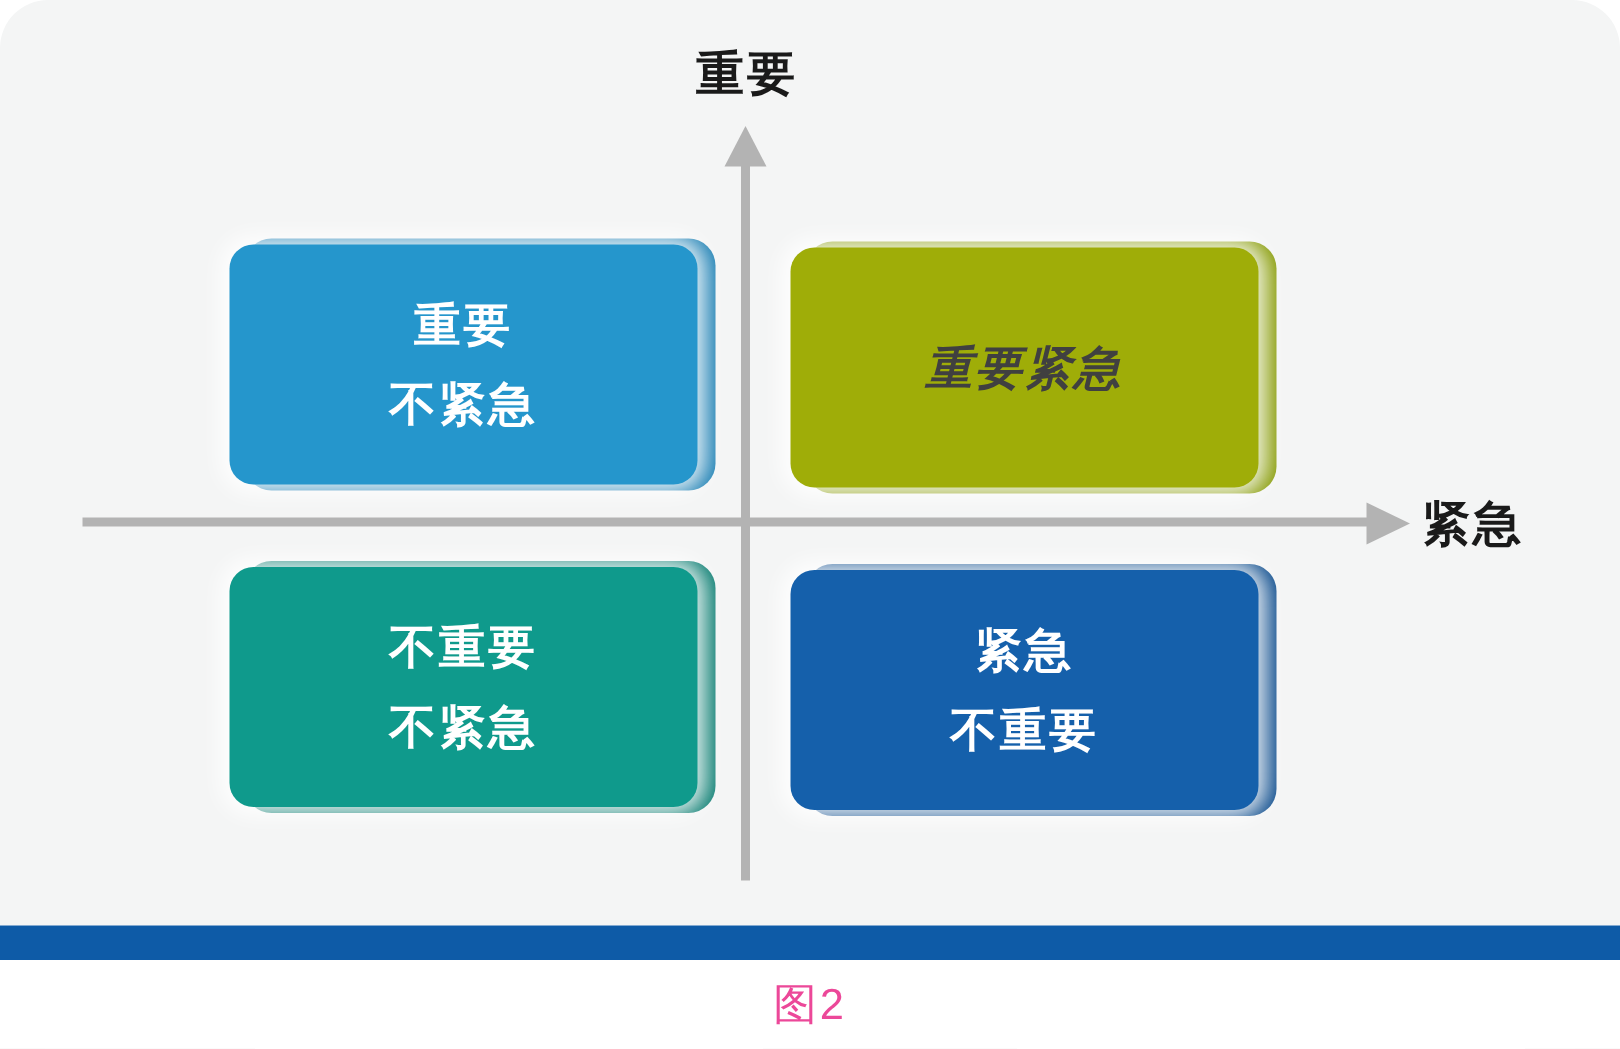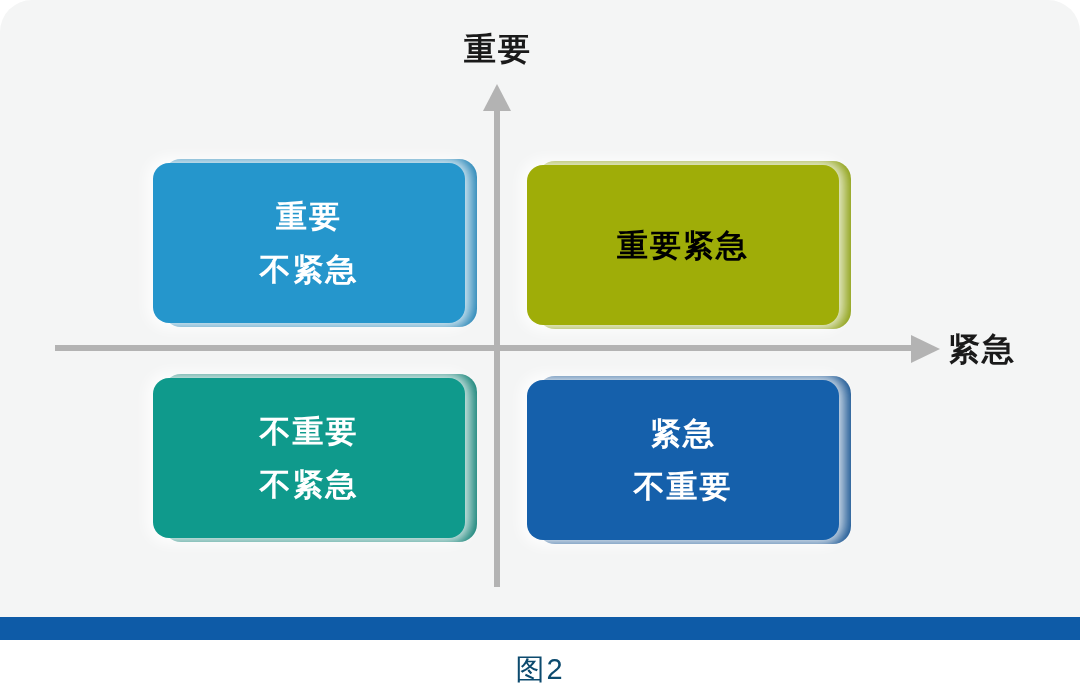--- a/index.html
+++ b/index.html
@@ -86,21 +86,21 @@
     background:#0e5ba7;
   }
   .footer {
     position:absolute; left:0; top:640px;
     width:1080px; height:59px;
     background:#ffffff;
     display:flex; align-items:center; justify-content:center;
   }
   .caption {
     display:flex; gap:30px;
-    font-size:29px; color:#0c4a6e; letter-spacing:2px;
+    font-size:29px; color:#ec4899; letter-spacing:2px;
     white-space:nowrap;
   }
 </style>
 </head>
 <body>
 
 <div class="canvas">
 
   <div class="plot-area" style="background: rgb(244, 245, 245);"></div>
 
@@ -116,21 +116,21 @@
     <div class="quad-edge" style="background: rgb(27, 127, 179);"></div>
     <div class="quad-face" style="background: rgb(37, 150, 204);">
       <div class="quad-line" style="color: rgb(255, 255, 255);">重要</div>
       <div class="quad-line" style="color: rgb(255, 255, 255);">不紧急</div>
     </div>
   </div>
 
   <div class="quad quad-tr">
     <div class="quad-edge" style="background: rgb(135, 155, 6);"></div>
     <div class="quad-face" style="background: rgb(159, 173, 8);">
-      <div class="quad-line" style="color: #000000;">重要紧急</div>
+      <div class="quad-line" style="color: #404040; font-style: italic;">重要紧急</div>
 
     </div>
   </div>
 
   <div class="quad quad-bl">
     <div class="quad-edge" style="background: rgb(10, 125, 113);"></div>
     <div class="quad-face" style="background: rgb(15, 154, 140);">
       <div class="quad-line" style="color: rgb(255, 255, 255);">不重要</div>
       <div class="quad-line" style="color: rgb(255, 255, 255);">不紧急</div>
     </div>

